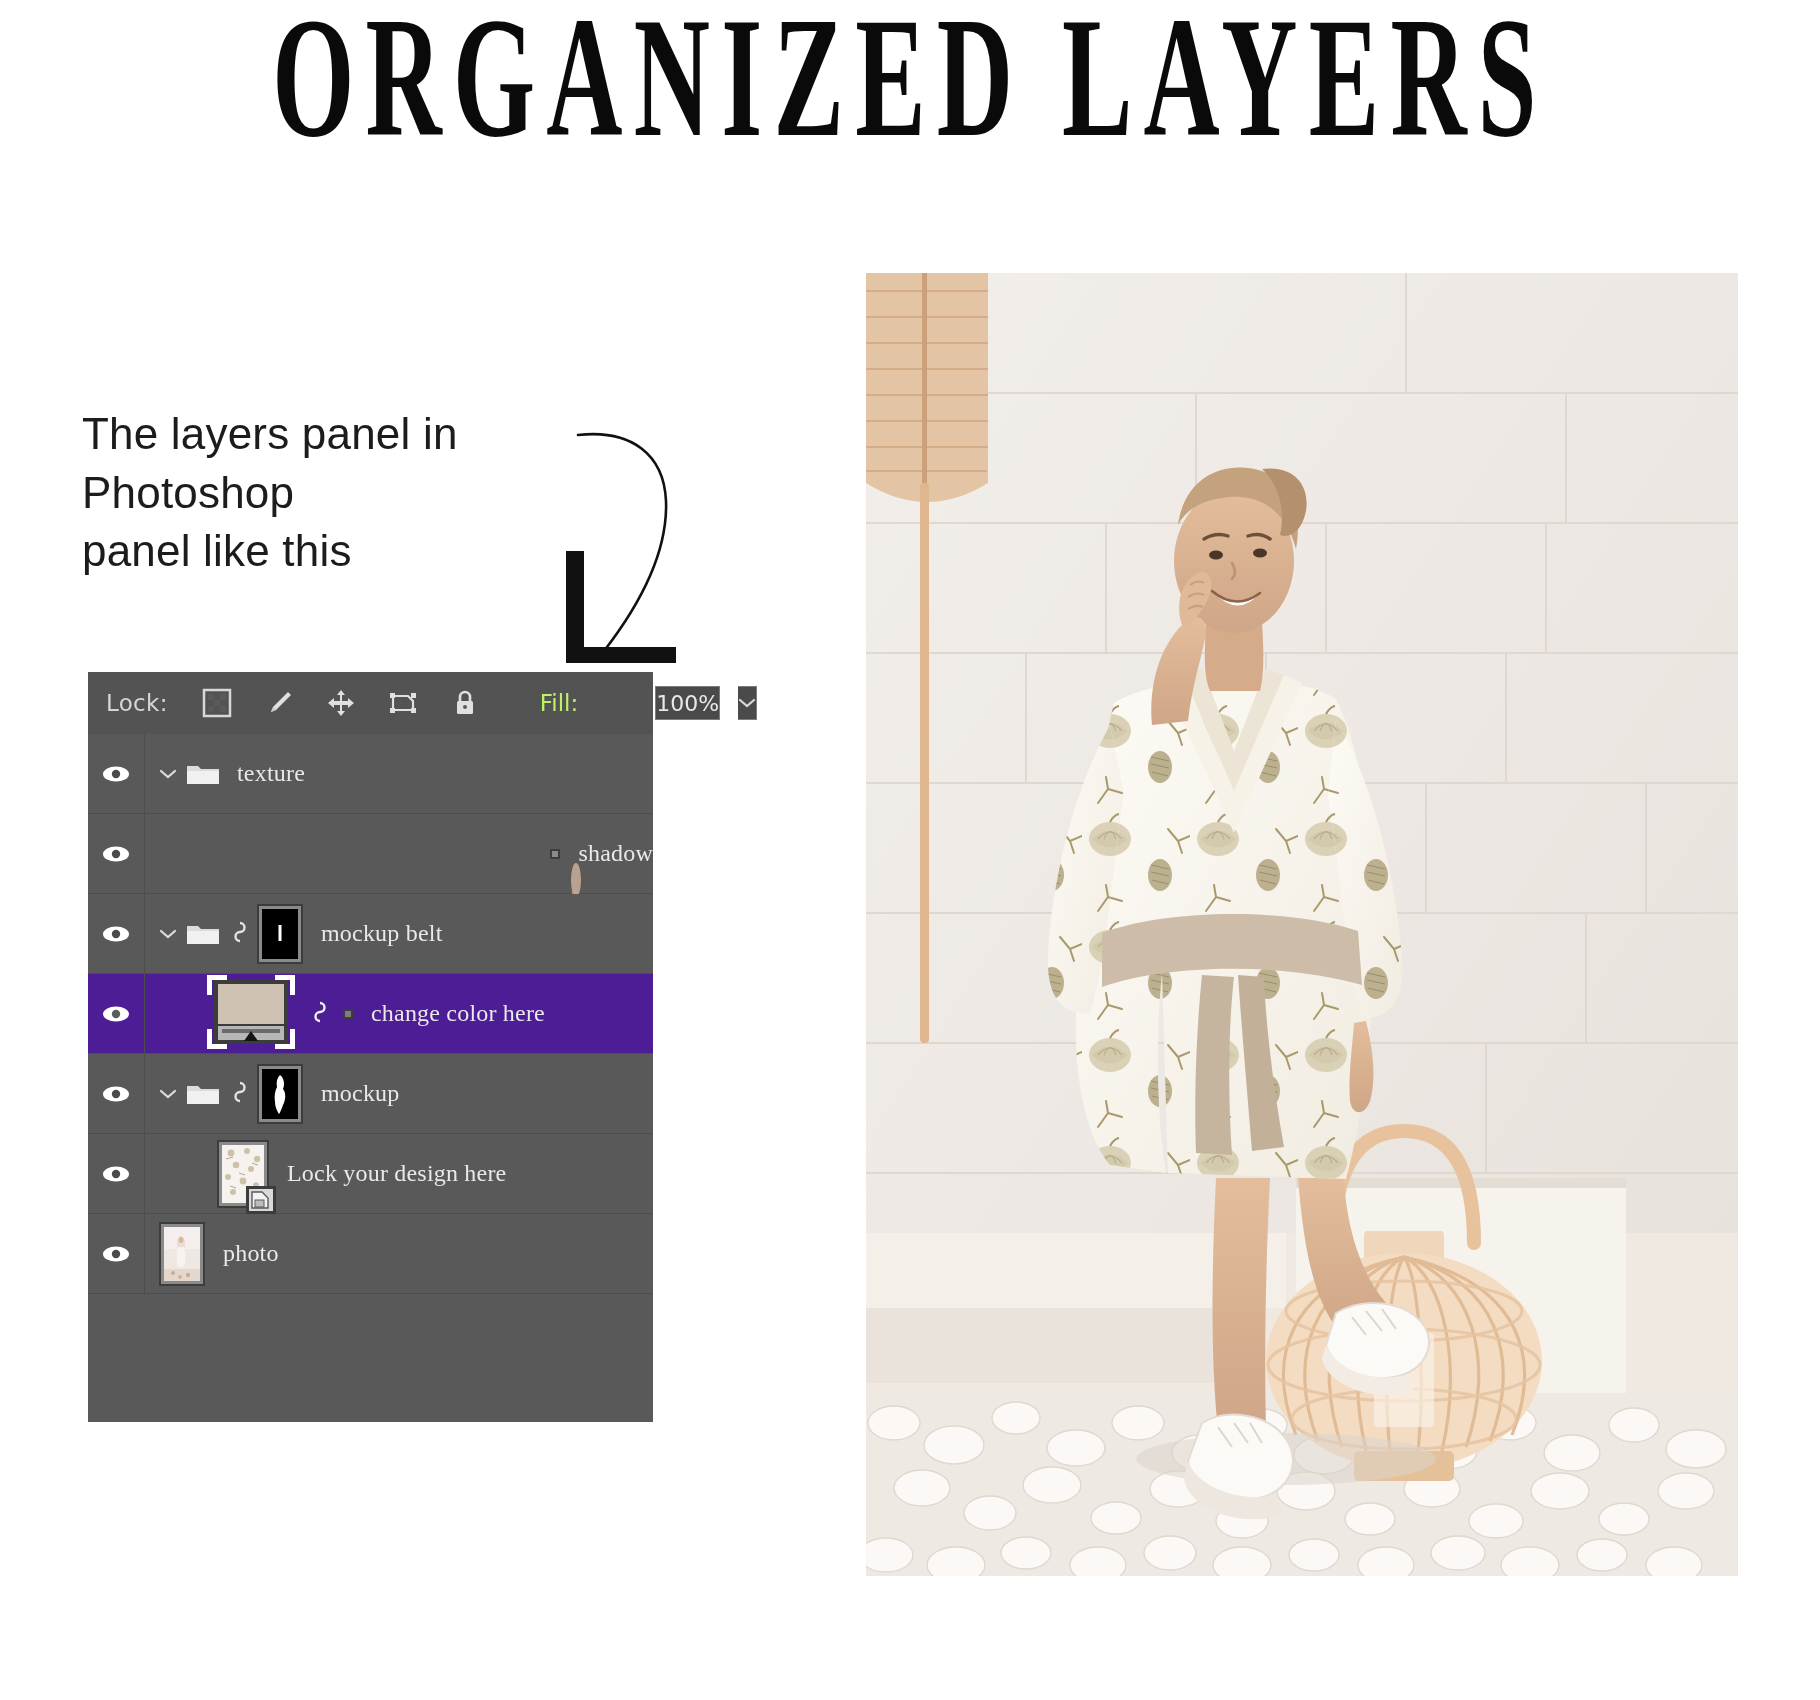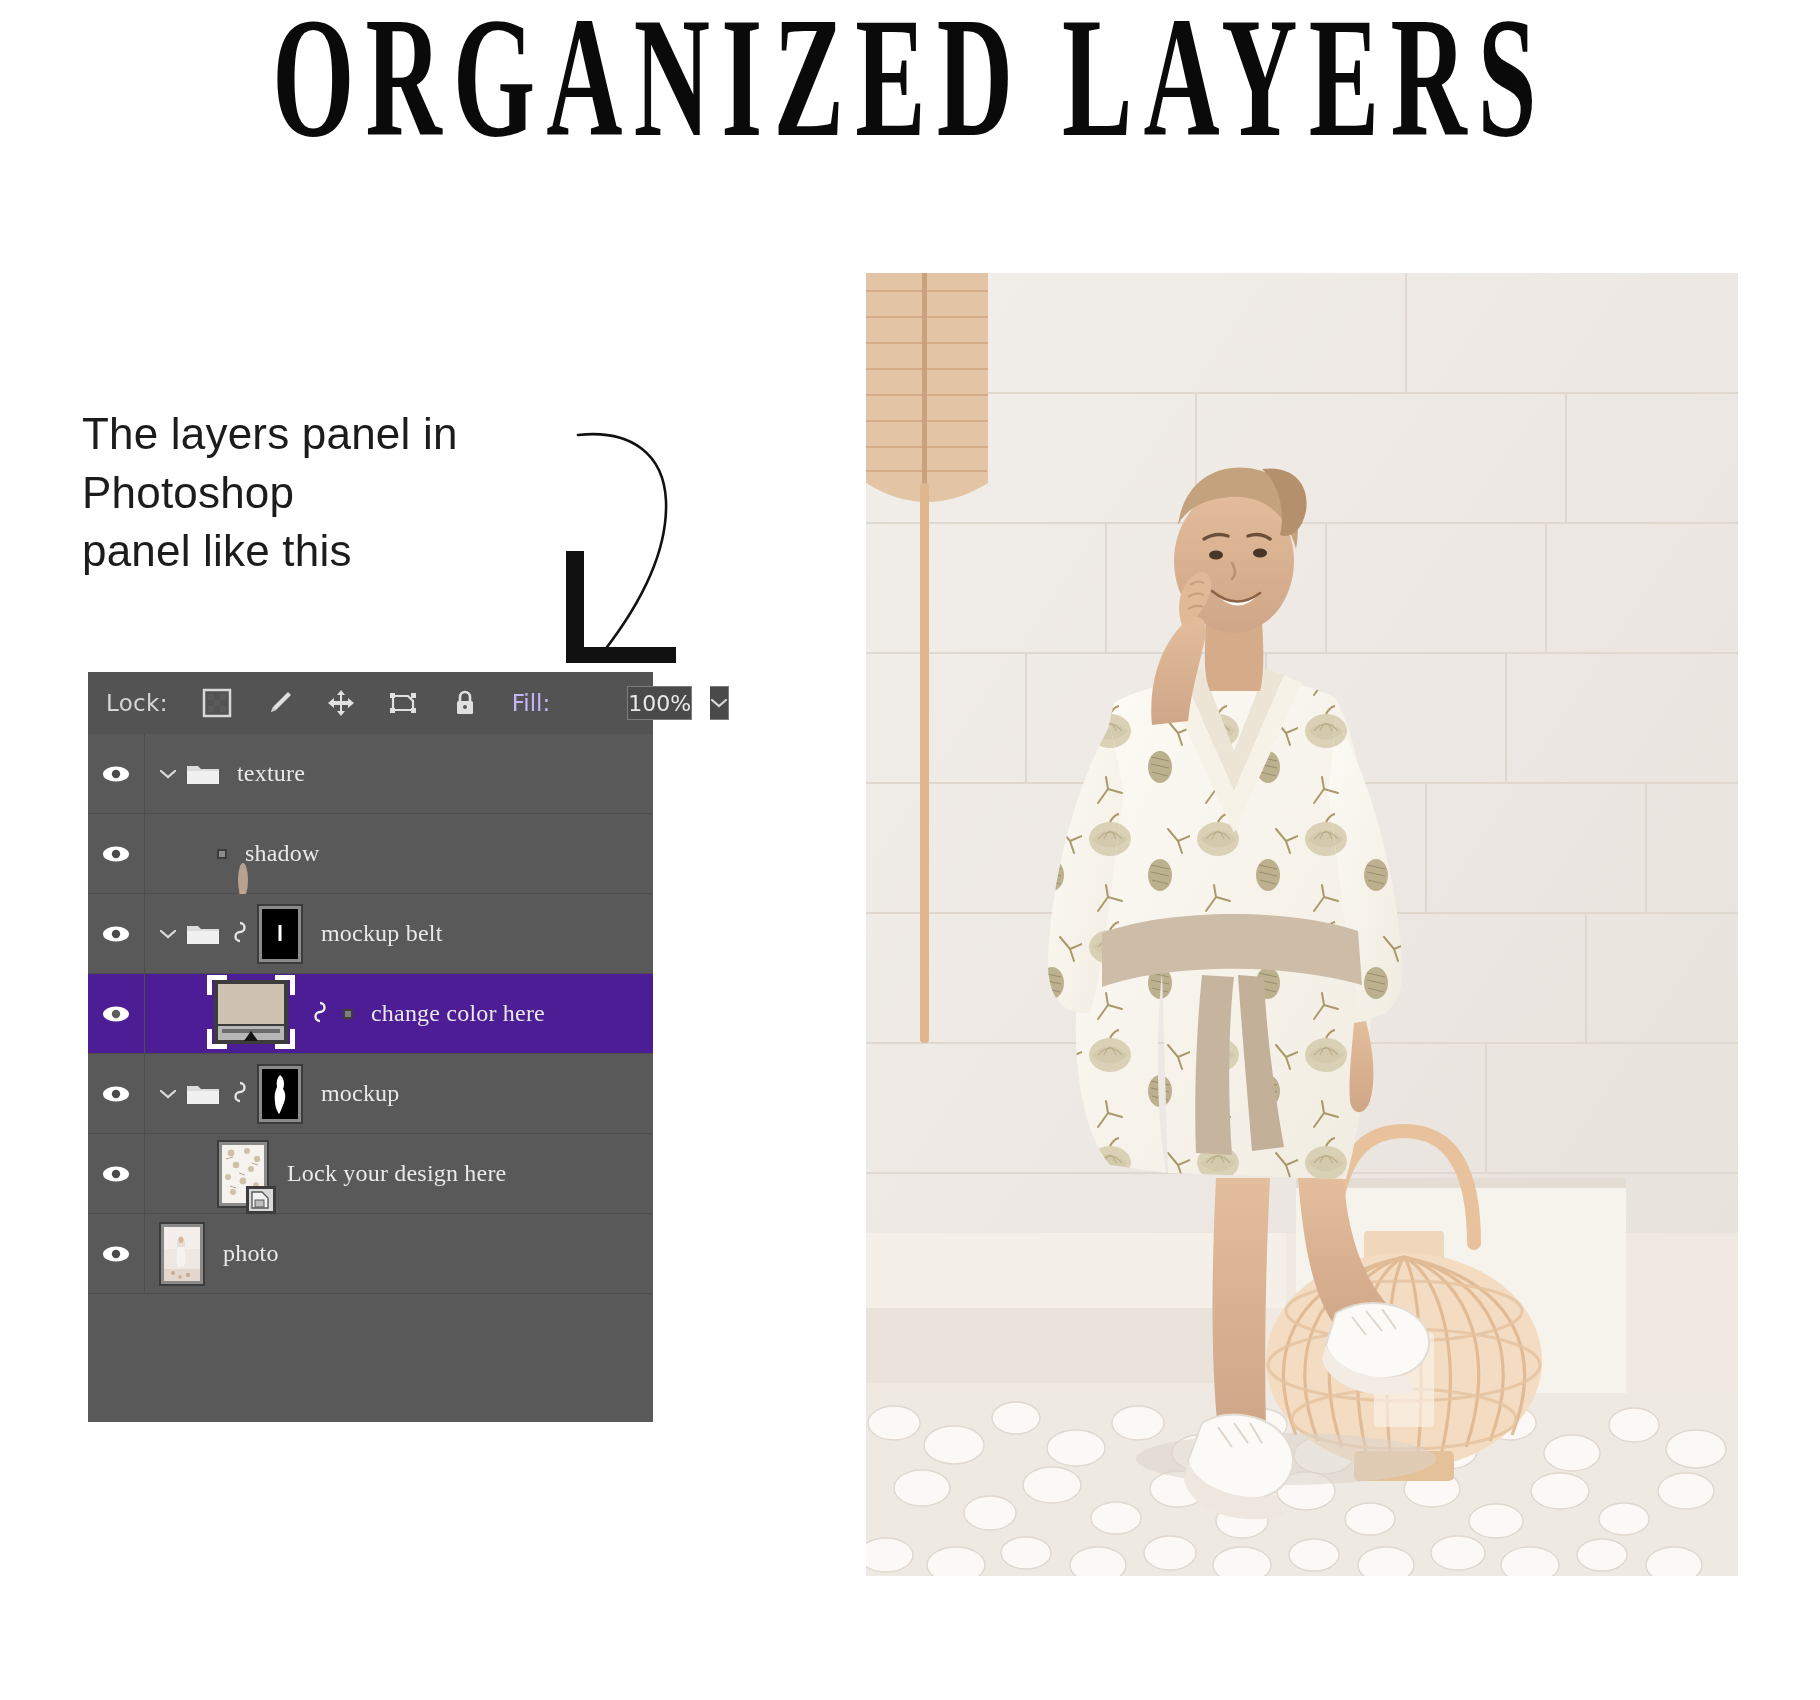--- a/index.html
+++ b/index.html
@@ -74,22 +74,23 @@
     font-size: 23px;
     margin-right: 16px;
     letter-spacing: 0.3px;
   }
   .lock-icon {
     width: 34px; height: 34px;
     margin-right: 14px;
     display: flex; align-items: center; justify-content: center;
   }
   .fill-label {
-    color: #c4b5fd;
+    color: #bef264;
     font-size: 23px;
+    margin-left: 28px;
     margin-right: 11px;
   }
   .fill-box {
     width: 82px; height: 34px;
     background: #4a4a4a;
     border: 1px solid #7c7c7c;
     color: #e8e8e8;
     font-size: 22px;
     display: flex; align-items: center; justify-content: center; margin-left: 48px;
   }
@@ -285,21 +286,21 @@
         </div>
       </div>
 
       <div class="row">
         <div class="eye-cell">
           <svg width="30" height="20" viewBox="0 0 30 20">
             <ellipse cx="15" cy="10" rx="13" ry="7.5" fill="#ffffff"></ellipse>
             <circle cx="15" cy="10" r="4.2" fill="#4a4a4a"></circle>
           </svg>
         </div>
-        <div class="row-body" style="padding-left:72px;">
+        <div class="row-body" style="padding-left:72px;justify-content:flex-end;">
           <span class="thumb-frame">
             <span class="checker">
               <svg width="42" height="58" viewBox="0 0 42 58" style="position:absolute;left:0;top:0;">
                 <ellipse cx="21" cy="26" rx="5" ry="17" fill="#d9b9a2" opacity="0.75"></ellipse>
                 <ellipse cx="20" cy="44" rx="4" ry="9" fill="#c9a58c" opacity="0.6"></ellipse>
               </svg>
             </span>
           </span>
           <span class="row-label">shadow</span>
         </div>

